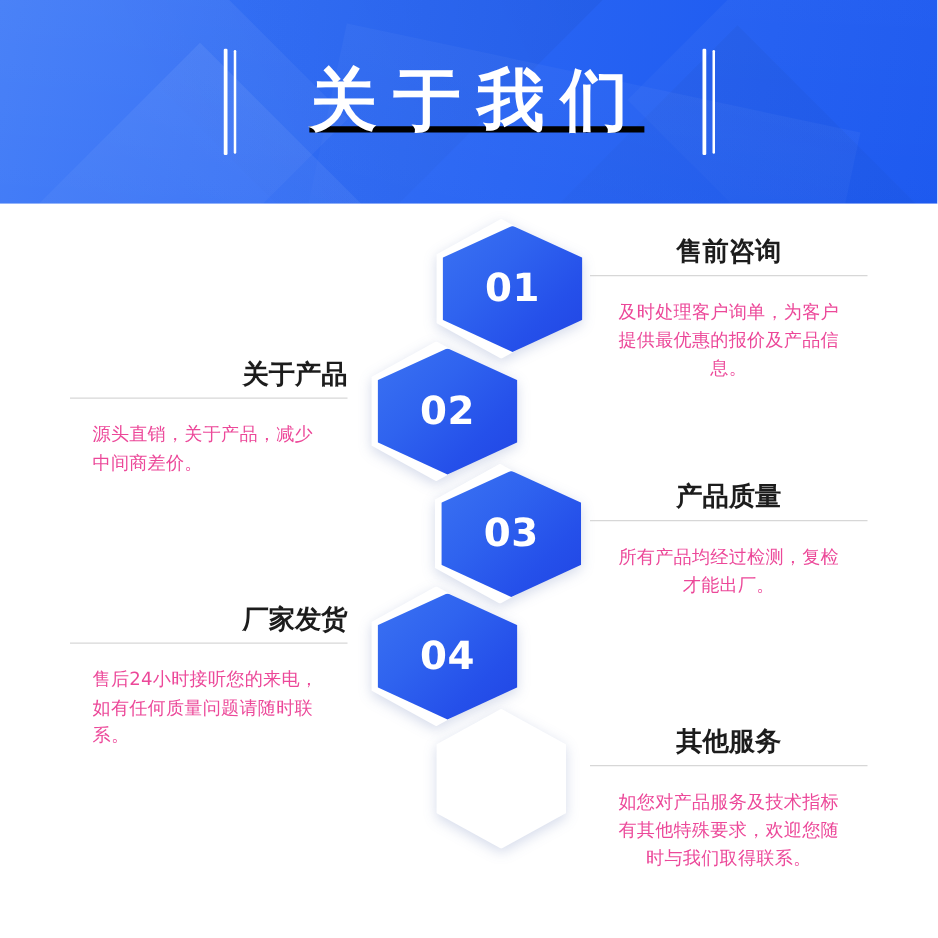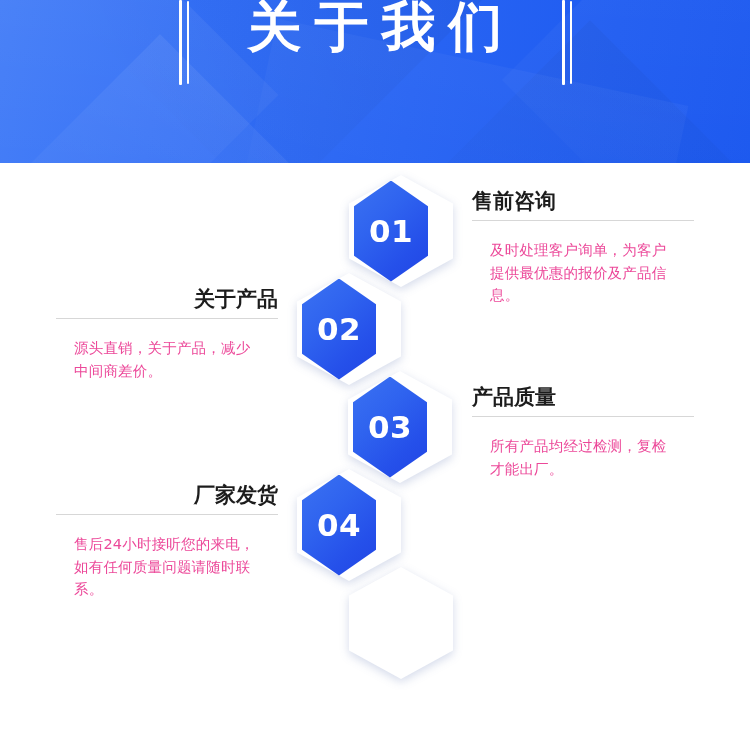--- a/index.html
+++ b/index.html
@@ -63,22 +63,23 @@
     left: 250px; top: 60px;
     width: 420px; height: 220px;
     background: linear-gradient(180deg, rgba(255,255,255,0.035), rgba(255,255,255,0.0));
     transform: rotate(12deg);
   }
 
   .banner-inner {
     position: absolute;
     inset: 0;
     display: flex;
-    align-items: flex-start;
+    align-items: center;
     justify-content: center;
+    text-decoration: underline;
   }
 
   .rule-pair {
     display: flex;
     gap: 5px;
     height: 85px;
     align-items: center;
   }
   .rule-pair .rule {
     width: 3px;
@@ -125,21 +126,21 @@
   }
   .hex-outer {
     position: absolute;
     inset: 0;
     background: #ffffff;
     clip-path: polygon(50% 0%, 100% 25.5%, 100% 74.5%, 50% 100%, 0% 74.5%, 0% 25.5%);
   }
   .hex-inner {
     position: absolute;
     left: 5px; top: 5.5px;
-    width: 74px;
+    width: 112px;
     height: 101px;
     background: linear-gradient(135deg, #3b72f2 0%, #2f63ef 38%, #2550ea 72%, #2145e4 100%);
     clip-path: polygon(50% 0%, 100% 25.5%, 100% 74.5%, 50% 100%, 0% 74.5%, 0% 25.5%);
     display: flex;
     align-items: center;
     justify-content: center;
   }
   .hex-num {
     color: #ffffff;
     font-size: 31px;
@@ -148,21 +149,21 @@
     line-height: 1;
     font-family: "DejaVu Sans", "Liberation Sans", sans-serif;
   }
 
   
   .txt {
     position: absolute;
     width: 222px;
     top: 14px;
   }
-  .txt.right-side { left: 472px; text-align: left; }
+  .txt.right-side { left: 472px; text-align: center; }
   .txt.left-side  { left: 56px;  text-align: left; }
 
   .txt-title {
     font-size: 21px;
     font-weight: bold;
     color: #1c1c1c;
     line-height: 1.15;
     margin: 0;
     font-family: "DejaVu Sans", "Liberation Sans", sans-serif;
   }
@@ -263,15 +264,20 @@
       <p class="txt-title">厂家发货</p>
       <div class="txt-divider"></div>
       <p class="txt-desc">售后24小时接听您的来电，如有任何质量问题请随时联系。</p>
     </div>
   </div>
 
   <div class="step" style="top:404px;">
     <div class="hex-wrap" style="left:349px;">
       <div class="hex-outer"></div>
     </div>
+    <div class="txt right-side">
+      <p class="txt-title">其他服务</p>
+      <div class="txt-divider"></div>
+      <p class="txt-desc">如您对产品服务及技术指标有其他特殊要求，欢迎您随时与我们取得联系。</p>
+    </div>
   </div>
 
 </div>
 
 </body></html>

